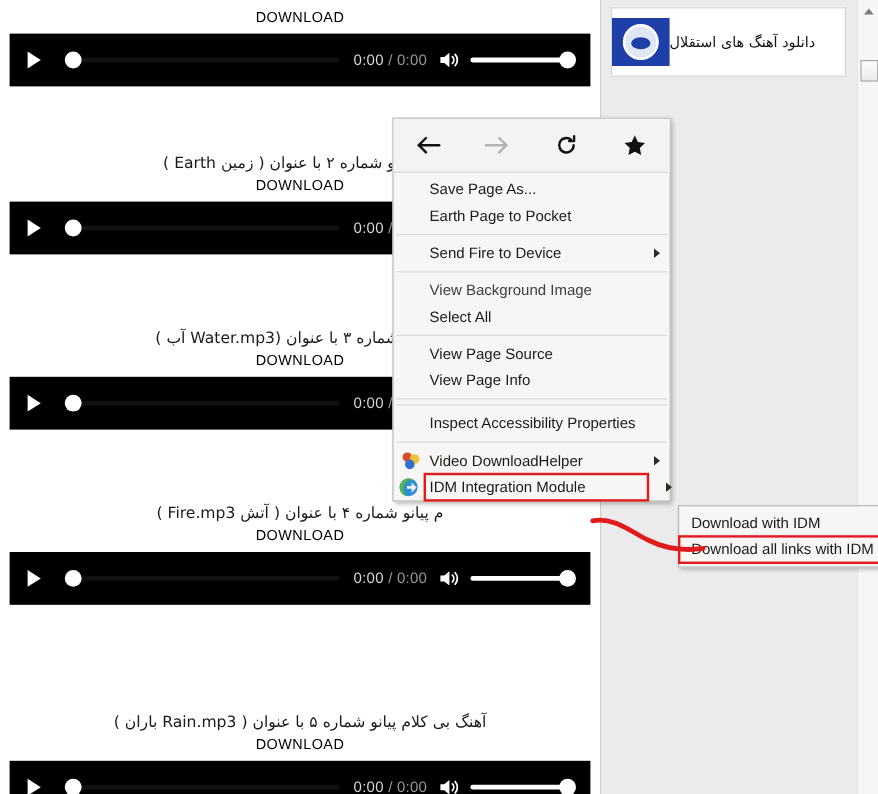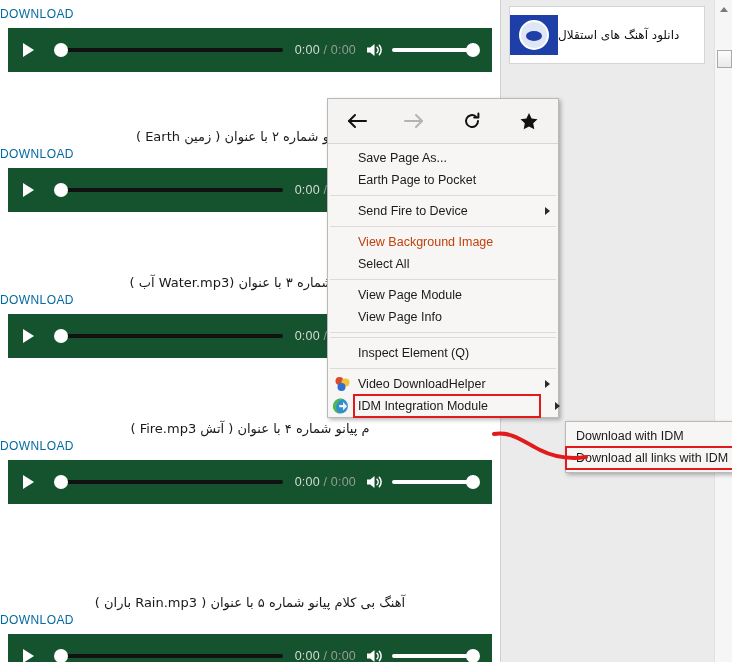--- a/index.html
+++ b/index.html
@@ -19,32 +19,32 @@
   }
   .track-block { position:absolute; left:0; width:500px; }
   .track-title {
     text-align:center;
     font-family:"DejaVu Sans", sans-serif;
     font-size:13px; color:#1a1a1a;
     direction:rtl; unicode-bidi:plaintext;
     line-height:18px; white-space:nowrap;
   }
   .dl-link {
-    display:block; 
+    display:block; text-align:center;
     font-family:"Liberation Sans", sans-serif;
     font-size:12px; letter-spacing:0.4px;
-    color:#0369a1; text-decoration:none; font-weight:400;
+    color:#000000; text-decoration:none; font-weight:400;
     line-height:16px;
   }
 
   
   .player {
     position:relative;
     margin:6px 8px 0 8px;
-    height:44px; background:#14532d;
+    height:44px; background:#000000;
     display:flex; align-items:center;
   }
   .play-btn {
     width:38px; height:44px;
     display:flex; align-items:center; justify-content:center;
     cursor:pointer;
   }
   .play-tri {
     width:0;height:0;
     border-left:11px solid #ffffff;
@@ -137,21 +137,21 @@
     cursor:pointer;
   }
   .nav-btn svg { display:block; }
   .ctx-items { padding:3px 0 0 0; }
   .ctx-item {
     position:relative;
     height:22px; line-height:22px;
     padding-left:30px; padding-right:22px;
     white-space:nowrap; cursor:pointer;
   }
-  .ctx-item.disabled { color:#c2410c; cursor:default; }
+  .ctx-item.disabled { color:#404040; cursor:default; }
   .ctx-sep { height:1px; background:#dddbd9; margin:4px 2px 4px 2px; }
   .ctx-arrow {
     position:absolute; right:8px; top:50%; transform:translateY(-50%);
     width:0;height:0;border-top:4px solid transparent;border-bottom:4px solid transparent;
     border-left:5px solid #2b2b2b;
   }
   .ctx-icon { position:absolute; left:6px; top:50%; transform:translateY(-50%); width:17px; height:17px; }
   .ctx-item.highlight-red {
     outline:2px solid #e11b1b; outline-offset:-1px;
     margin-left:26px; padding-left:4px; width:186px;
@@ -377,25 +377,25 @@
     <div class="ctx-item"><span>Earth Page to Pocket</span></div>
     <div class="ctx-sep"></div>
     <div class="ctx-item">
       <span>Send Fire to Device</span>
       <span class="ctx-arrow"></span>
     </div>
     <div class="ctx-sep"></div>
     <div class="ctx-item disabled"><span>View Background Image</span></div>
     <div class="ctx-item"><span>Select All</span></div>
     <div class="ctx-sep"></div>
-    <div class="ctx-item"><span>View Page Module</span></div>
+    <div class="ctx-item"><span>View Page Source</span></div>
     <div class="ctx-item"><span>View Page Info</span></div>
     <div class="ctx-sep"></div>
     <div class="ctx-sep"></div>
-    <div class="ctx-item"><span>Inspect Element (Q)</span></div>
+    <div class="ctx-item"><span>Inspect Accessibility Properties</span></div>
     <div class="ctx-sep"></div>
     <div class="ctx-item">
       <span class="ctx-icon">
         <svg width="17" height="17" viewBox="0 0 17 17">
           <circle cx="5.5" cy="5.5" r="4" fill="#d94b2b"></circle>
           <circle cx="11.5" cy="7" r="4" fill="#f0c23a"></circle>
           <circle cx="7.5" cy="11.5" r="4" fill="#2f6fd0"></circle>
         </svg>
       </span>
       <span>Video DownloadHelper</span>

